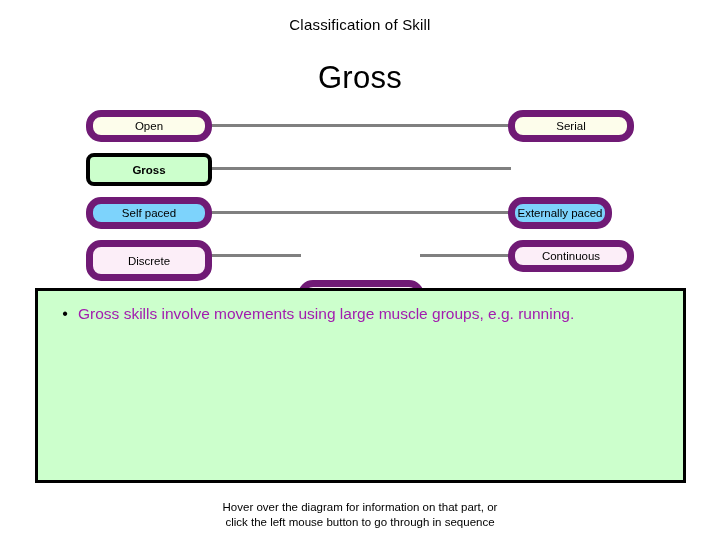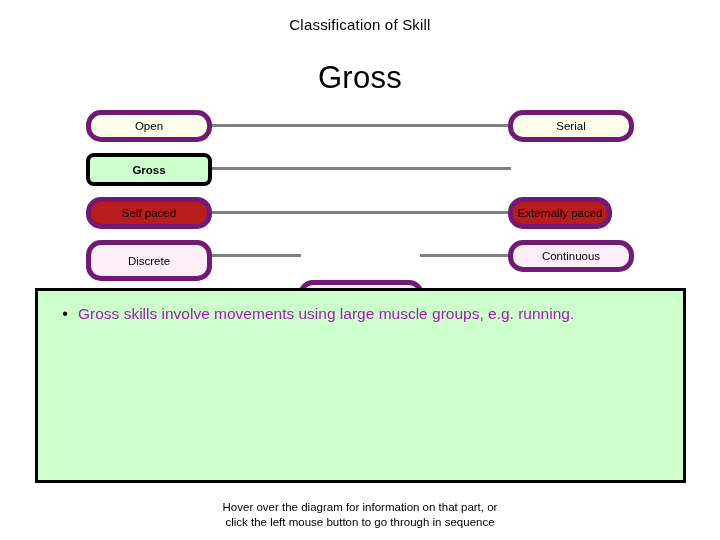--- a/index.html
+++ b/index.html
@@ -48,41 +48,41 @@
     height: 285px;
   }
   .conn-line {
     position: absolute;
     background: #808080;
     height: 3px;
   }
   .node {
     position: absolute;
     box-sizing: border-box;
-    border: 5px solid #701a75;
+    border: 7px solid #701a75;
     border-radius: 15px;
     display: flex;
     align-items: center;
     justify-content: center;
     font-size: 11.5px;
     color: #000000;
     background: #ffffff;
     white-space: nowrap;
   }
   .node.highlight {
     border: 4px solid #000000;
     font-weight: bold;
     border-radius: 8px;
   }
 
   
   .fill-cream { background: #FDFDEB; }
   .fill-green { background: #CCFFCC; }
   .fill-mint  { background: #EDF9ED; }
-  .fill-blue  { background: #b91c1c; }
+  .fill-blue  { background: #7dd3fc; }
   .fill-pink  { background: #FCEEF8; }
 
   
   #content-box {
     position: absolute;
     left: 35px;
     top: 288px;
     width: 651px;
     height: 195px;
     box-sizing: border-box;

